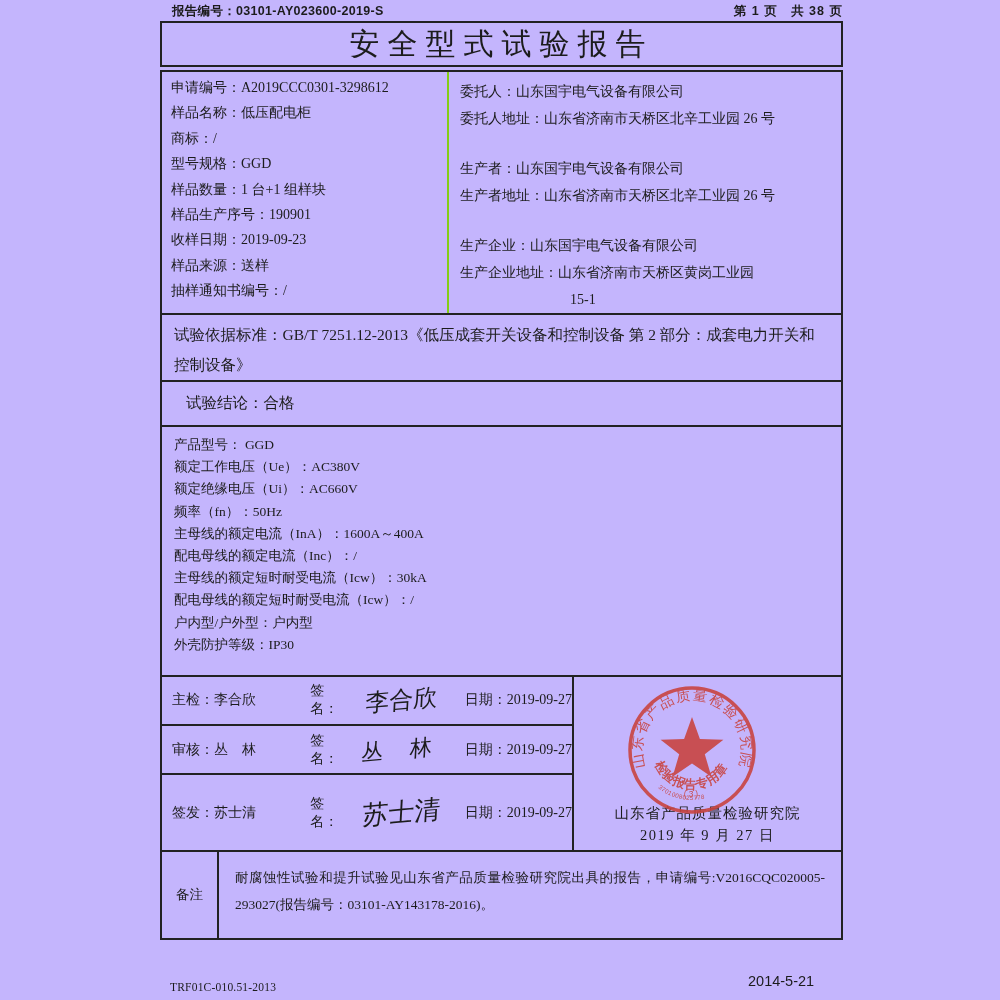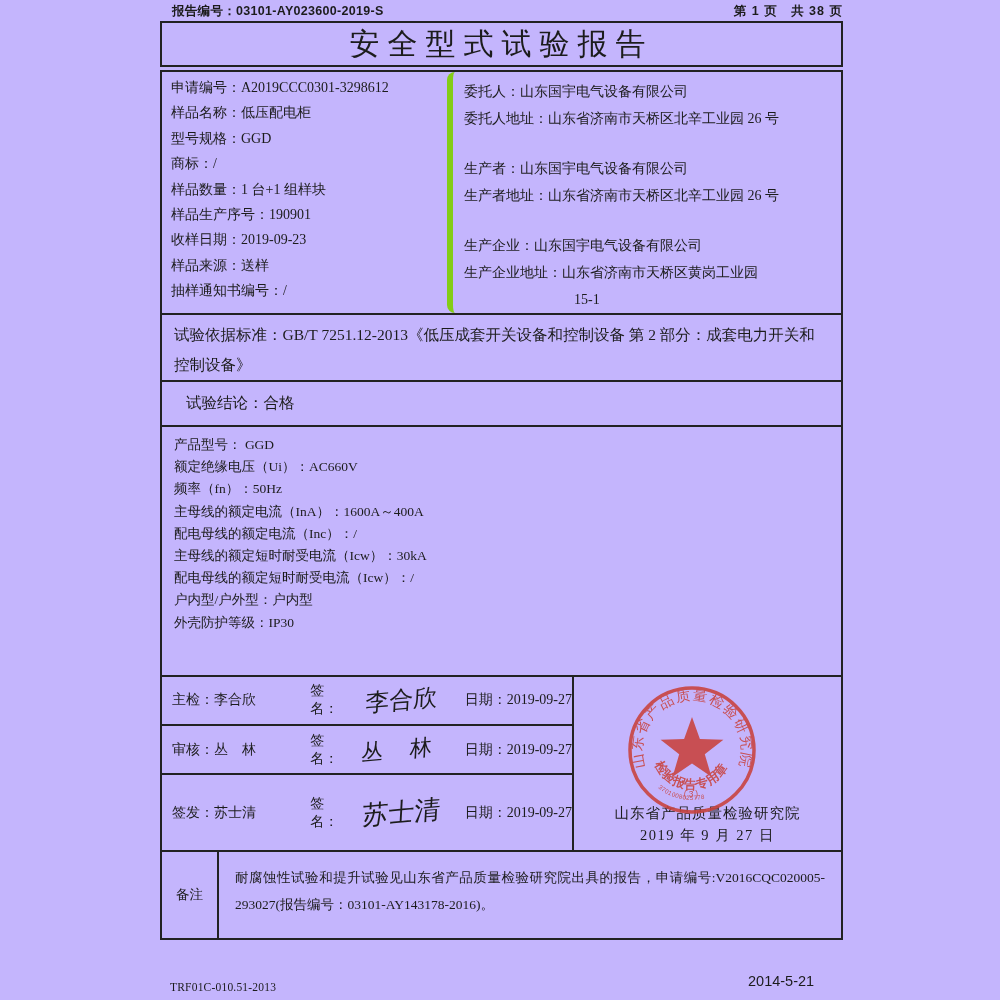--- a/index.html
+++ b/index.html
@@ -20,21 +20,21 @@
 
   
   .tbl{position:absolute;left:160px;top:70px;width:679px;border:2px solid #222;}
   .row{border-top:2px solid #222;}
   .row:first-child{border-top:none;}
 
   
   .r1{height:241px;display:flex;}
   .c-left{width:285px;padding:3px 4px 0 9px;box-sizing:border-box;font-family:Liberation Serif, serif;}
   .c-left .ln{line-height:25.4px;font-size:14px;white-space:nowrap;}
-  .c-right{flex:1;border-left:6px solid #84cc16;padding:6px 4px 0 11px;box-sizing:border-box;border-radius:8px;}
+  .c-right{flex:1;border-left:2px solid #84cc16;padding:6px 4px 0 11px;box-sizing:border-box;}
   .c-right .ln{line-height:27px;font-size:14px;white-space:nowrap;}
   .grp2{margin-top:23px;}
   .indent{margin-left:110px;}
 
   
   .r2{height:67px;padding:5px 12px 9px 12px;box-sizing:border-box;font-size:15.5px;line-height:30px;}
   .r3{height:45px;display:flex;align-items:center;padding-left:24px;box-sizing:border-box;font-size:15.5px;}
 
   
   .r4{height:250px;padding:7px 12px 0 12px;box-sizing:border-box;}
@@ -86,22 +86,22 @@
   <div class="hdr-right">第 1 页　共 38 页</div>
 
   <div class="title-box">安全型式试验报告</div>
 
   <div class="tbl">
 
     <div class="row r1">
       <div class="c-left">
         <div class="ln">申请编号：A2019CCC0301-3298612</div>
         <div class="ln">样品名称：低压配电柜</div>
+        <div class="ln">商标：/</div>
         <div class="ln">型号规格：GGD</div>
-        <div class="ln">商标：/</div>
         <div class="ln">样品数量：1 台+1 组样块</div>
         <div class="ln">样品生产序号：190901</div>
         <div class="ln">收样日期：2019-09-23</div>
         <div class="ln">样品来源：送样</div>
         <div class="ln">抽样通知书编号：/</div>
       </div>
       <div class="c-right">
         <div class="ln">委托人：山东国宇电气设备有限公司</div>
         <div class="ln">委托人地址：山东省济南市天桥区北辛工业园 26 号</div>
         <div class="ln grp2">生产者：山东国宇电气设备有限公司</div>
@@ -111,20 +111,21 @@
         <div class="ln indent">15-1</div>
       </div>
     </div>
 
     <div class="row r2">试验依据标准：GB/T 7251.12-2013《低压成套开关设备和控制设备 第 2 部分：成套电力开关和控制设备》</div>
 
     <div class="row r3">试验结论：合格</div>
 
     <div class="row r4">
       <div class="ln">产品型号： GGD</div>
+      <div class="ln">额定工作电压（Ue）：AC380V</div>
       <div class="ln">额定绝缘电压（Ui）：AC660V</div>
       <div class="ln">频率（fn）：50Hz</div>
       <div class="ln">主母线的额定电流（InA）：1600A～400A</div>
       <div class="ln">配电母线的额定电流（Inc）：/</div>
       <div class="ln">主母线的额定短时耐受电流（Icw）：30kA</div>
       <div class="ln">配电母线的额定短时耐受电流（Icw）：/</div>
       <div class="ln">户内型/户外型：户内型</div>
       <div class="ln">外壳防护等级：IP30</div>
     </div>
 

